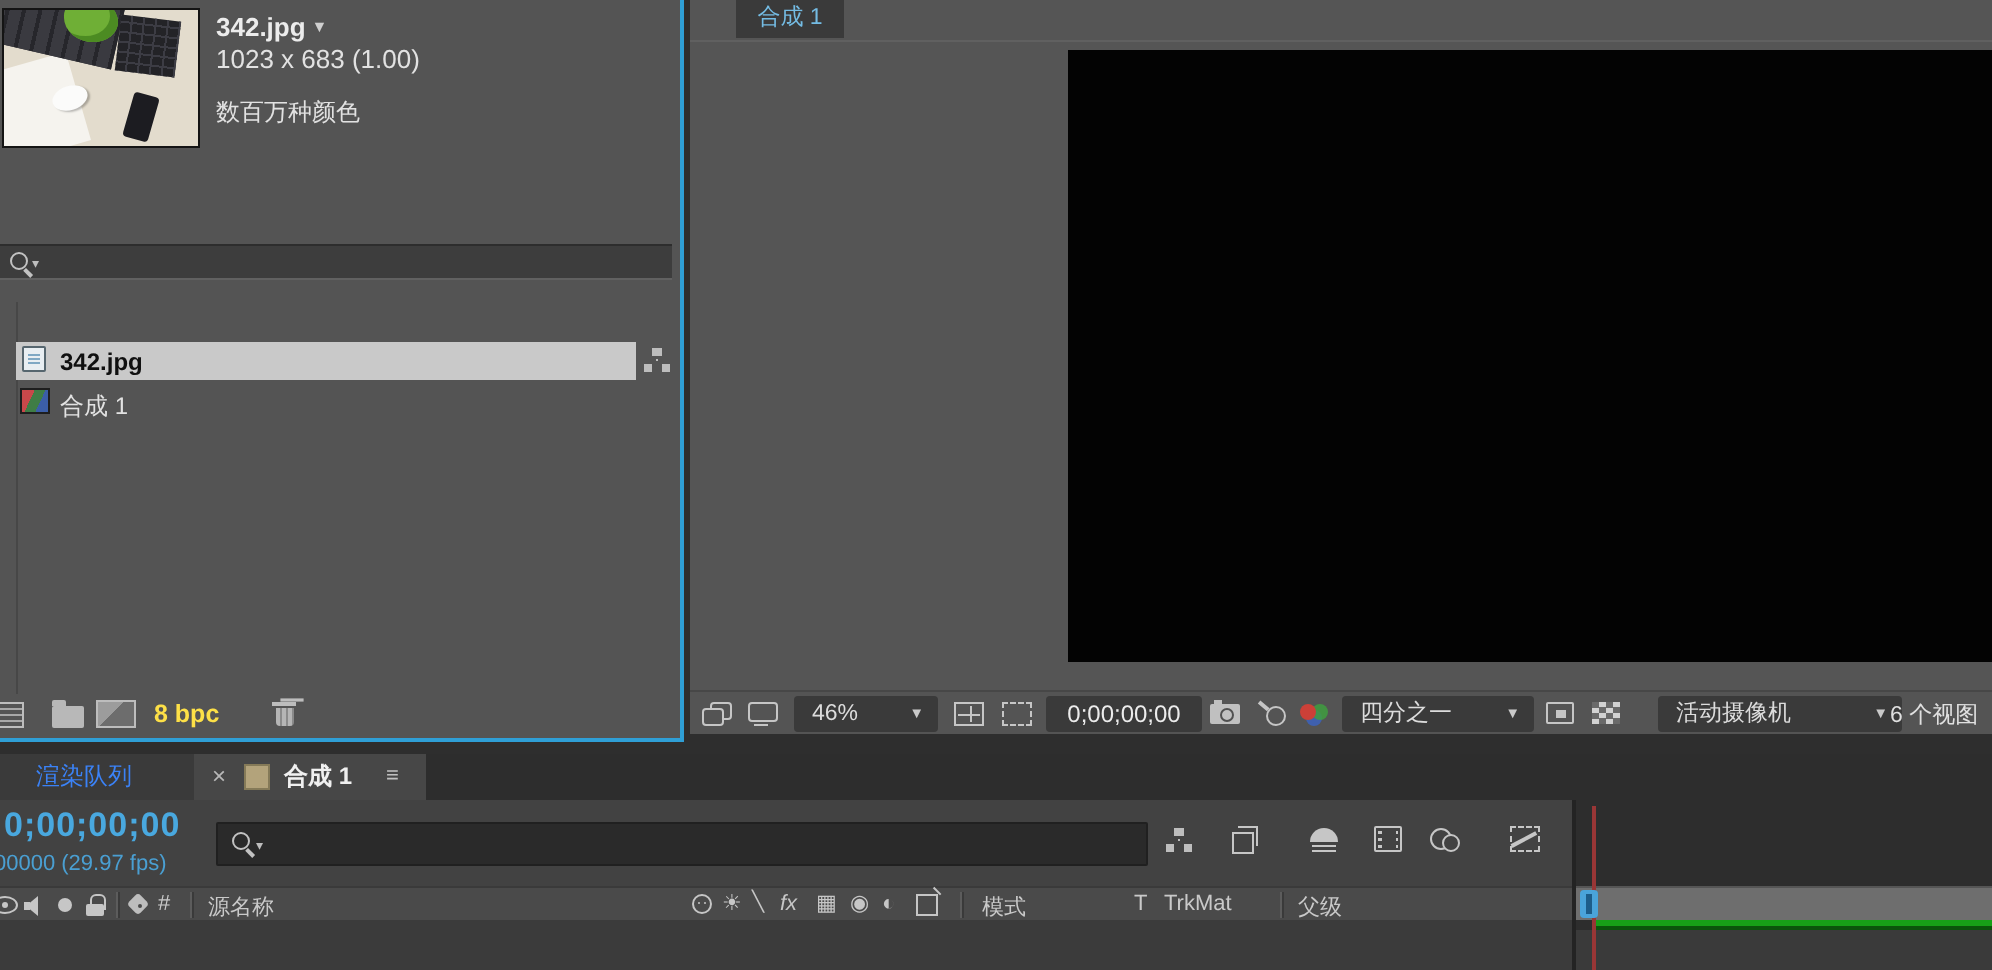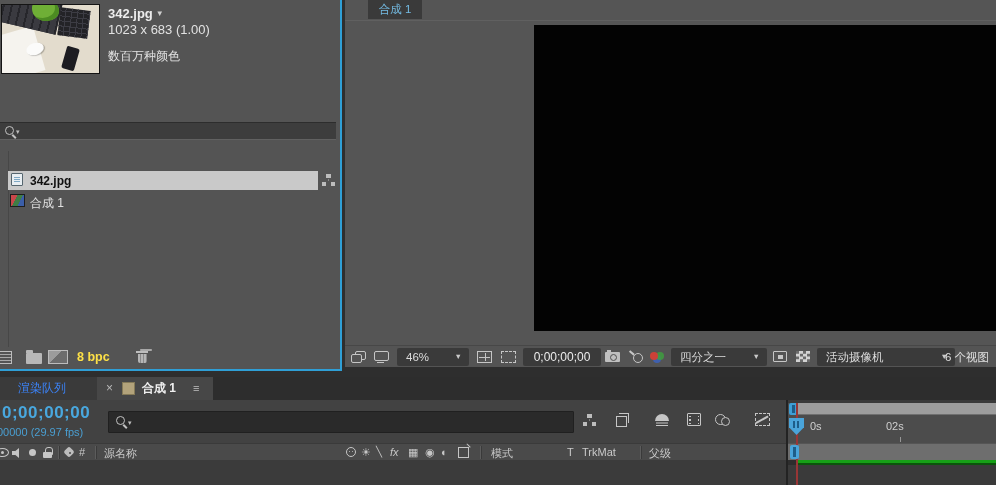--- a/index.html
+++ b/index.html
@@ -245,21 +245,21 @@
         </span>
 
       <div class="dropdown" style="left:326px;width:96px">
         <span class="txt">四分之一</span>
         <span class="dd">▼</span>
       </div>
 
       <span class="ic ic-sqsq" style="left:428px;top:5px"></span>
       <span class="ic ic-checker" style="left:451px;top:5px"></span>
 
-      <div class="dropdown" style="left:472px;width:138px">
+      <div class="dropdown" style="left:484px;width:122px">
         <span class="txt">活动摄像机</span>
         <span class="dd">▼</span>
       </div>
 
       <span class="views">6 个视图</span>
     </div>
   </section>
 
   <section class="tl">
     <div class="t-tabbar">
@@ -285,29 +285,20 @@
       <span class="ic ic-flow" style="left:583px;top:14px"></span>
       <span class="ic ic-cube3d" style="left:615px;top:13px"></span>
       <span class="ic ic-umbrella" style="left:655px;top:14px"></span>
       <span class="ic ic-film" style="left:687px;top:13px"></span>
       <span class="ic ic-brain" style="left:715px;top:14px"></span>
       <span class="ic ic-graph" style="left:755px;top:13px"></span>
     </div>
 
     <div class="t-divider"></div>
 
-    <div class="rpane">
-      <div class="topstrip"></div>
-      <div class="navbar"></div>
-      <div class="navmark"></div>
-      <span class="rul-label" style="left:22px">0s</span>
-      <span class="rul-label" style="left:98px">02s</span>
-      <span class="rul-tick"></span>
-      <div class="playhead"></div>
-    </div>
 
     <div class="cti-line"></div>
 
     <div class="t-header">
       <span class="ic ic-eye" style="left:-4px;top:4px"></span>
       <span class="ic ic-speaker" style="left:12px;top:3px"></span>
       <span class="ic ic-solo" style="left:29px;top:5px"></span>
       <span class="ic ic-lock" style="left:43px;top:3px"></span>
       <span class="hsep" style="left:58px"></span>
       <span class="ic ic-tag" style="left:63px;top:2px"></span>

